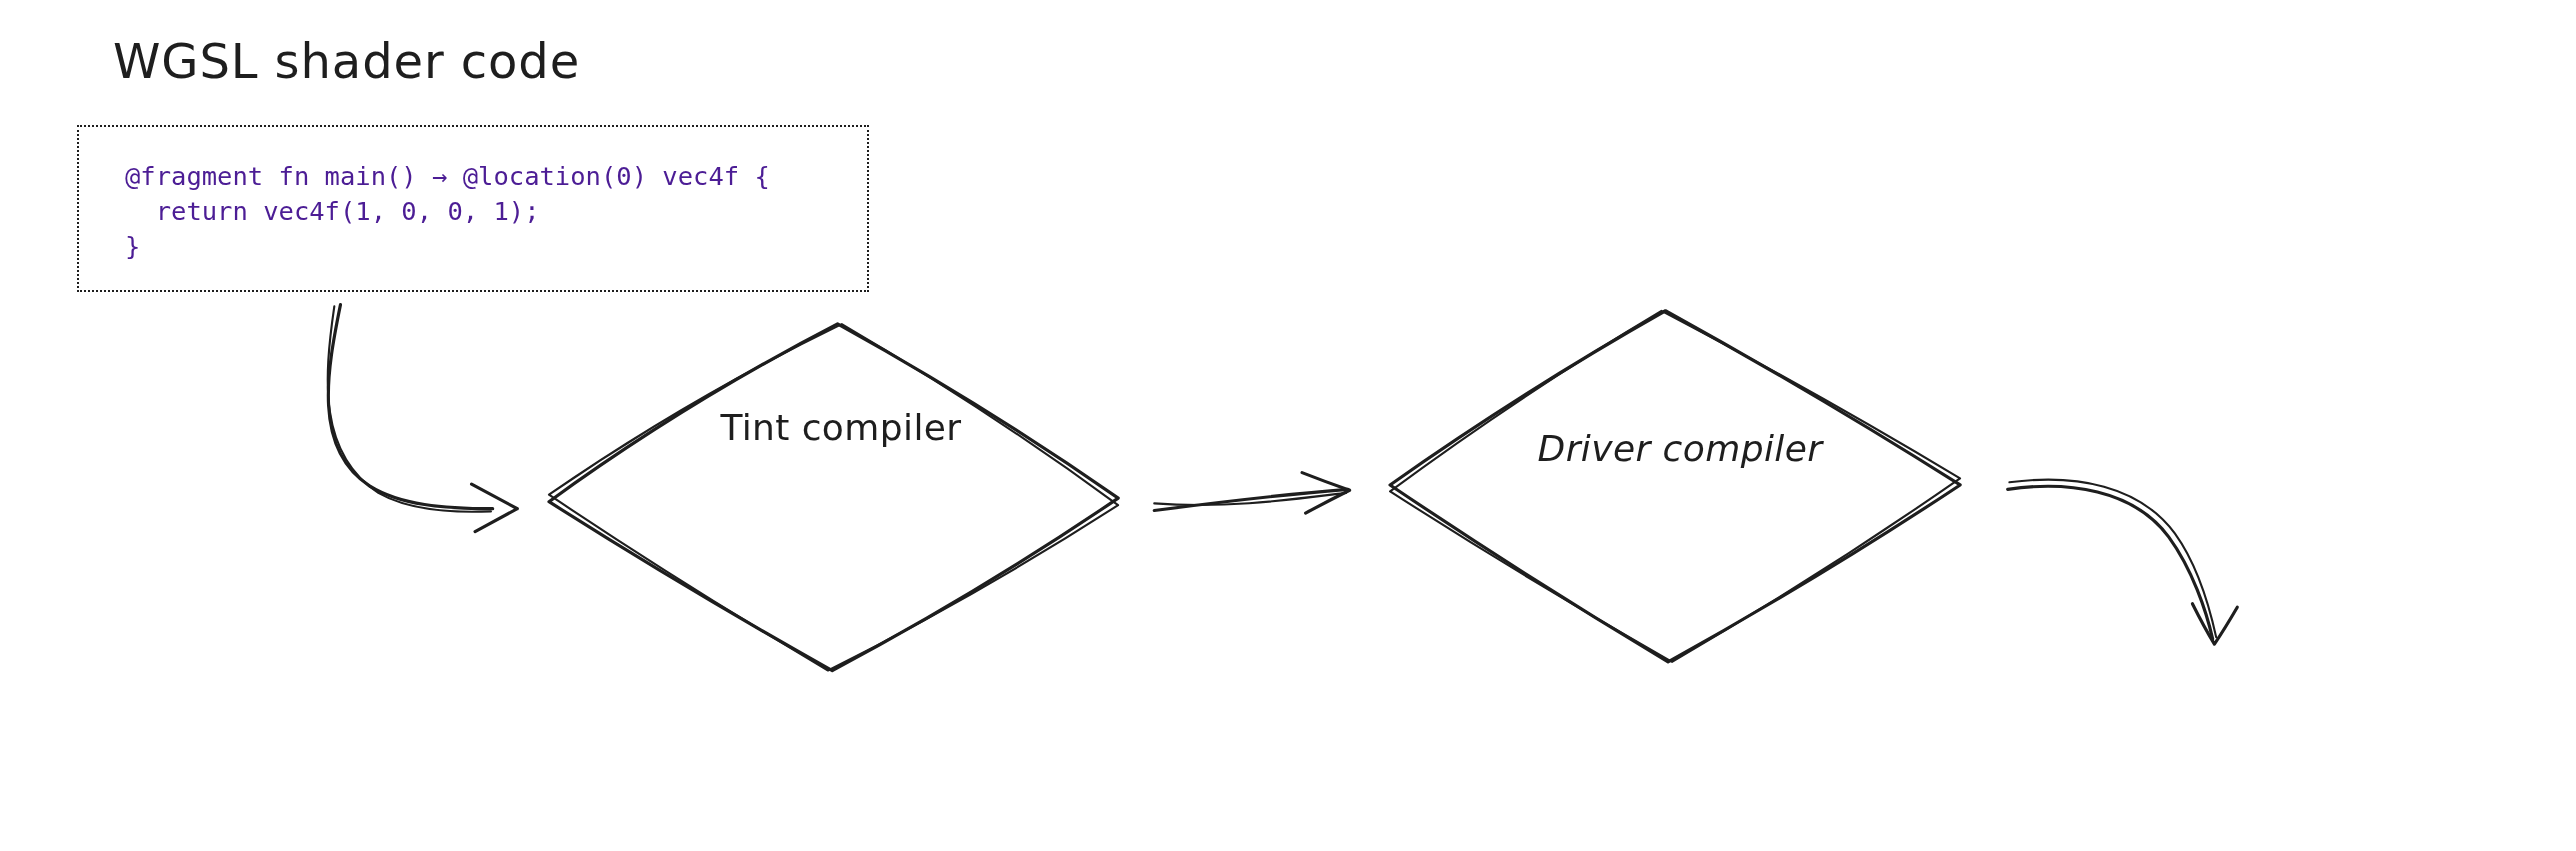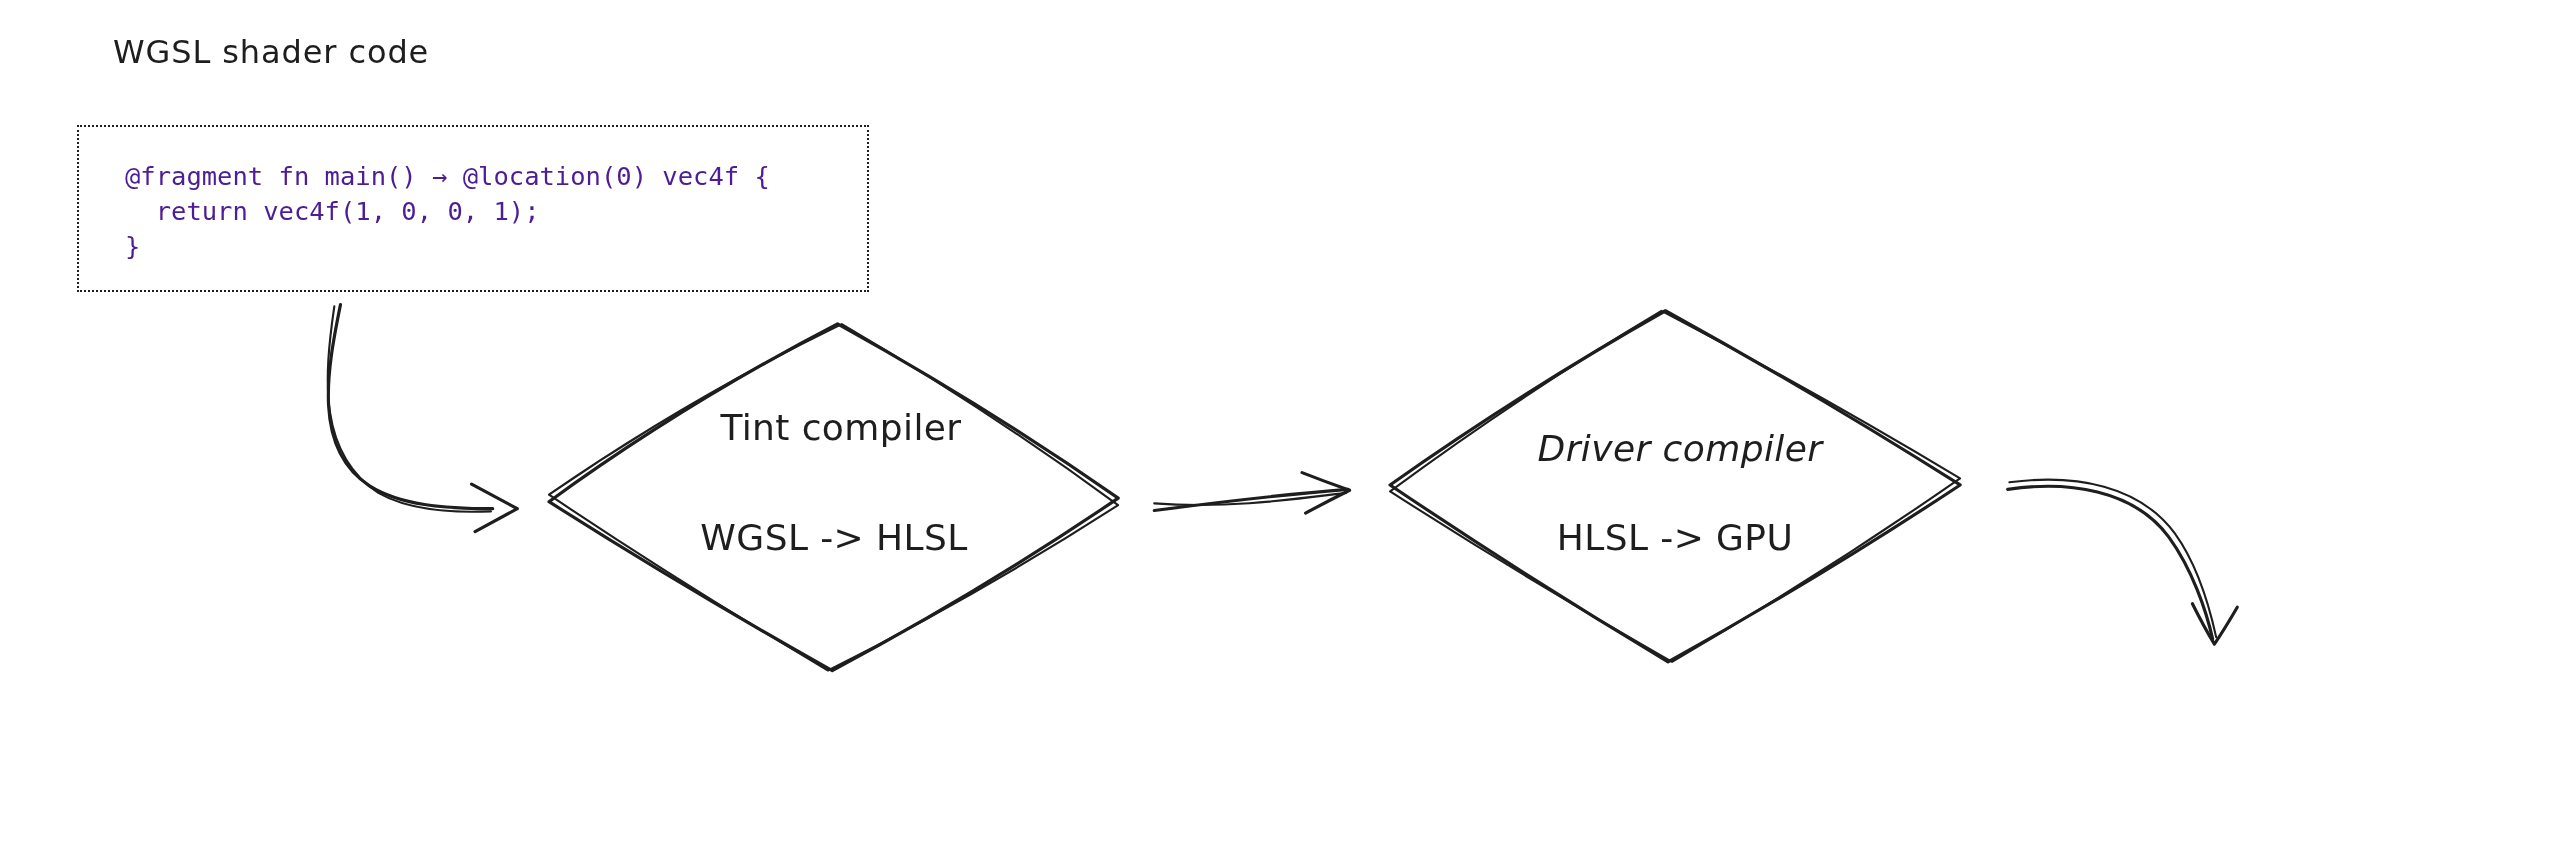--- a/index.html
+++ b/index.html
@@ -28,21 +28,21 @@
     stroke-linecap:round;
     stroke-linejoin:round;
   }
   .stroke-main{stroke-width:3.6;}
   .stroke-echo{stroke-width:2.4;}
 
   .diagram-title{
     position:absolute;
     left:113px;
     top:33px;
-    font-size:32px;
+    font-size:48px;
     letter-spacing:0.9px;
     white-space:nowrap;
   }
   .code-box{
     position:absolute;
     left:77px;
     top:125px;
     width:792px;
     height:167px;
     border:2.2px dotted var(--stroke);
@@ -115,20 +115,18 @@
 
   <div class="diagram-title">WGSL shader code</div>
 
   <div class="code-box">
     <div class="code-line">@fragment fn main() → @location(0) vec4f {</div>
     <div class="code-line">  return vec4f(1, 0, 0, 1);</div>
     <div class="code-line">}</div>
   </div>
 
   <div class="node-label node1-label">Tint compiler</div>
-  <div class="node-label node1-sublabel">WGSL -&gt; HLSL</div>
 
   <div class="node-label node2-label">Driver compiler</div>
-  <div class="node-label node2-sublabel">HLSL -&gt; GPU</div>
 
 
 </div>
 
 
 </body></html>

